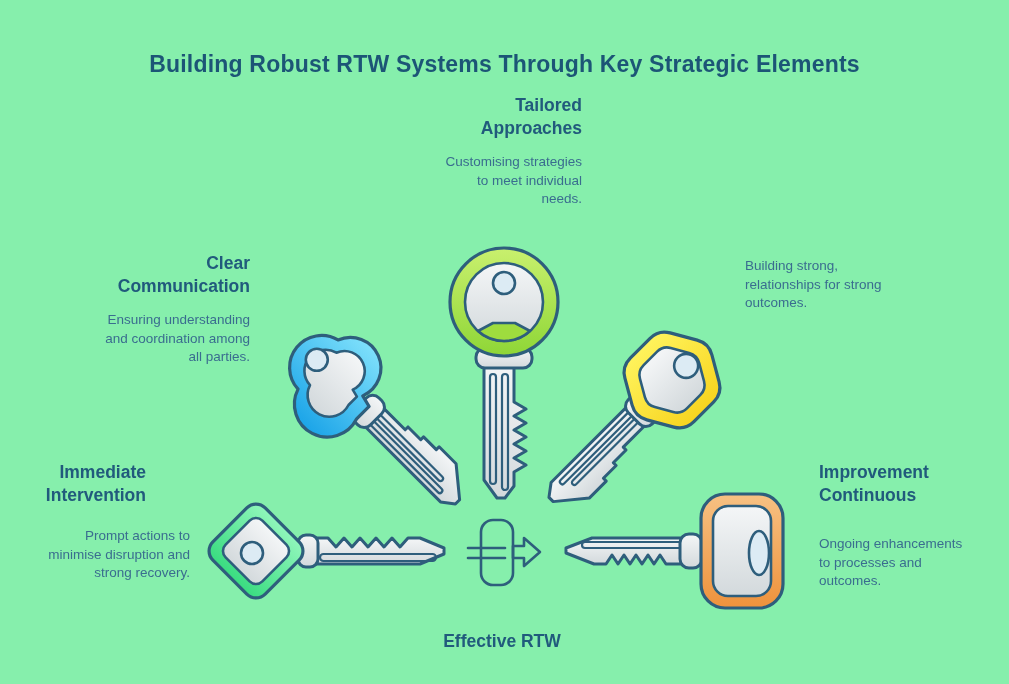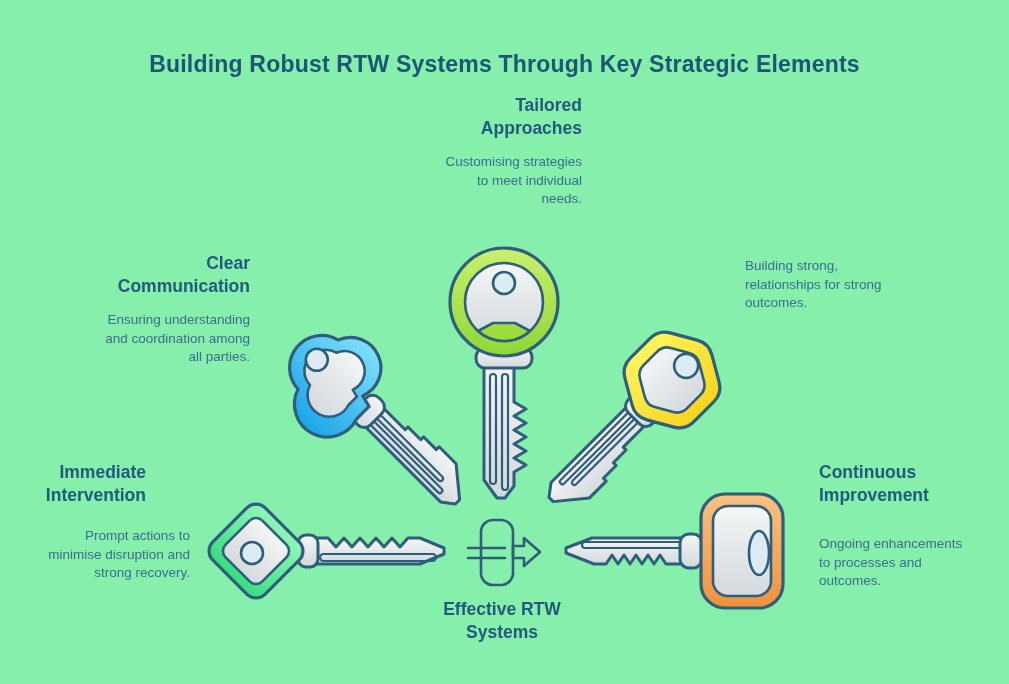--- a/index.html
+++ b/index.html
@@ -15,21 +15,21 @@
   .b-tailored{left:382px;top:94px;width:200px;text-align:right;}
   .b-clear{left:88px;top:252px;width:162px;text-align:right;}
   .b-collab{left:745px;top:239px;width:190px;text-align:left;}
   .b-collab .d{margin-top:18px;}
   .b-immediate{left:18px;top:461px;width:172px;text-align:right;}
   .b-immediate .h{padding-right:44px;}
   .b-immediate .d{margin-top:20px;}
   .b-continuous{left:819px;top:461px;width:180px;text-align:left;}
   .b-continuous .d{margin-top:28px;}
   .b-effective{left:402px;top:598px;width:200px;text-align:center;}
-  .b-effective div{font-size:17.5px;font-weight:bold;color:#215a7c;line-height:23px;}
+  .b-effective div{font-size:17.5px;font-weight:bold;color:#215a7c;line-height:23px;margin-top:32px;}
 </style>
 </head>
 <body>
 
 <div class="stage">
 
   <h1 class="title">Building Robust RTW Systems Through Key Strategic Elements</h1>
 
   <svg class="keys" width="1009" height="684" viewBox="0 0 1009 684">
     <defs>
@@ -155,22 +155,22 @@
     </div>
     <div class="d">
       <div>Prompt actions to</div>
       <div>minimise disruption and</div>
       <div>strong recovery.</div>
     </div>
   </div>
 
   <div class="block b-continuous">
     <div class="h">
+      <div>Improvement</div>
       <div>Continuous</div>
-      <div>Improvement</div>
     </div>
     <div class="d">
       <div>Ongoing enhancements</div>
       <div>to processes and</div>
       <div>outcomes.</div>
     </div>
   </div>
 
   <div class="block b-effective">
     <div>Effective RTW</div>

